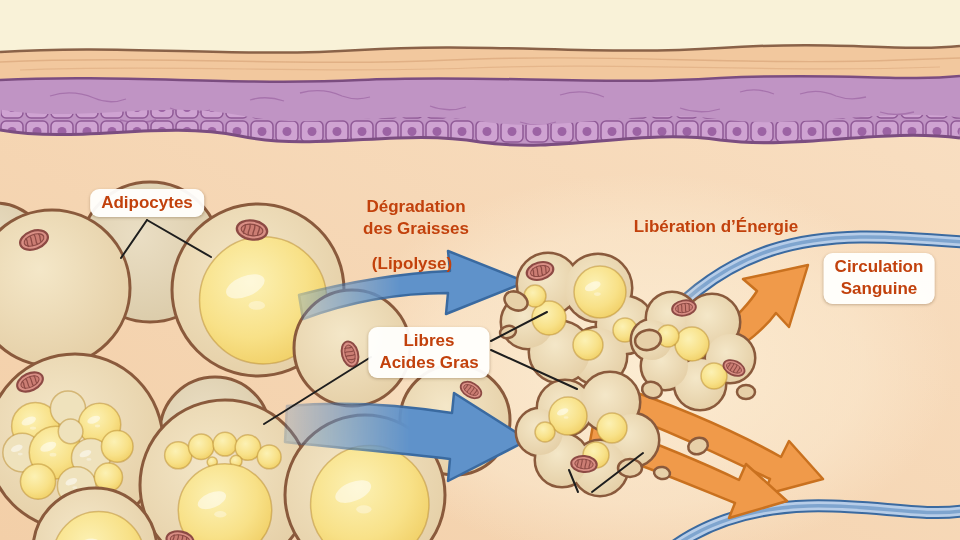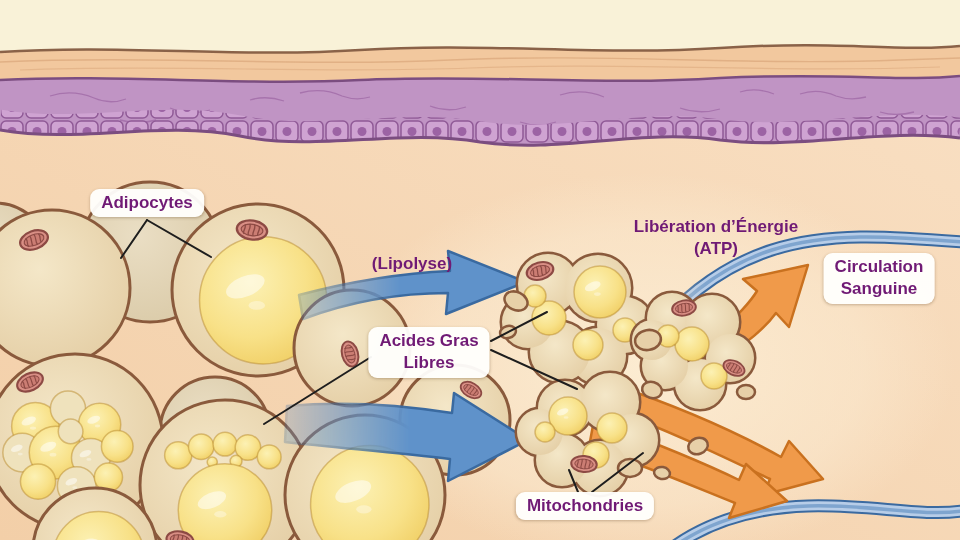--- a/index.html
+++ b/index.html
@@ -1,19 +1,19 @@
 <!DOCTYPE html>
 <html><head>
 <meta charset="utf-8">
 <style>
   html,body{margin:0;padding:0;background:#e8e0d0;}
   .stage{position:relative;width:960px;height:540px;overflow:hidden;
          font-family:"Liberation Sans",sans-serif;}
   .stage svg{position:absolute;left:0;top:0;}
-  .lbl{position:absolute;transform:translateX(-50%);color:#701a75;
+  .lbl{position:absolute;transform:translateX(-50%);color:#c2410c;
        font-size:17px;font-weight:bold;text-align:center;line-height:1.32;
        white-space:nowrap;}
   .box{background:rgba(255,255,253,.95);border-radius:9px;padding:3px 11px;
        box-shadow:0 1px 3px rgba(80,50,20,.3);}
 </style>
 </head>
 <body>
 
 <div class="stage">
 <svg viewBox="0 0 960 540" width="960" height="540">
@@ -266,31 +266,31 @@
         <line x1="491" y1="341" x2="547" y2="312"></line>
         <line x1="491" y1="350" x2="577" y2="389"></line>
         <line x1="578" y1="492" x2="569" y2="470"></line>
         <line x1="592" y1="492" x2="643" y2="453"></line>
       </g>
 </svg>
 
 <div class="lbl box" style="left:147px;top:189px">
   <span>Adipocytes</span>
 </div>
+<div class="lbl" style="left:416px;top:196px">
+  <div>Dégradation</div>
+  <div>des Graisses</div>
+</div>
 <div class="lbl" style="left:412px;top:253px">
   <span>(Lipolyse)</span>
 </div>
 <div class="lbl box" style="left:429px;top:327px">
+  <div>Libres</div>
   <div>Acides Gras</div>
-  <div>Libres</div>
 </div>
 <div class="lbl" style="left:716px;top:216px">
   <div>Libération d’Énergie</div>
-  <div>(ATP)</div>
 </div>
 <div class="lbl box" style="left:879px;top:253px">
   <div>Circulation</div>
   <div>Sanguine</div>
 </div>
-<div class="lbl box" style="left:585px;top:492px">
-  <span>Mitochondries</span>
-</div>
 </div>
 
 </body></html>

